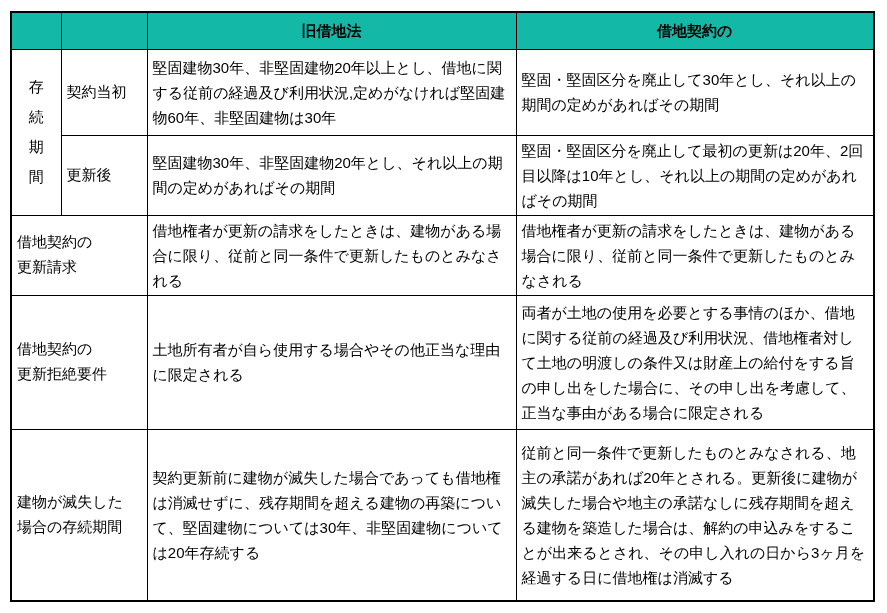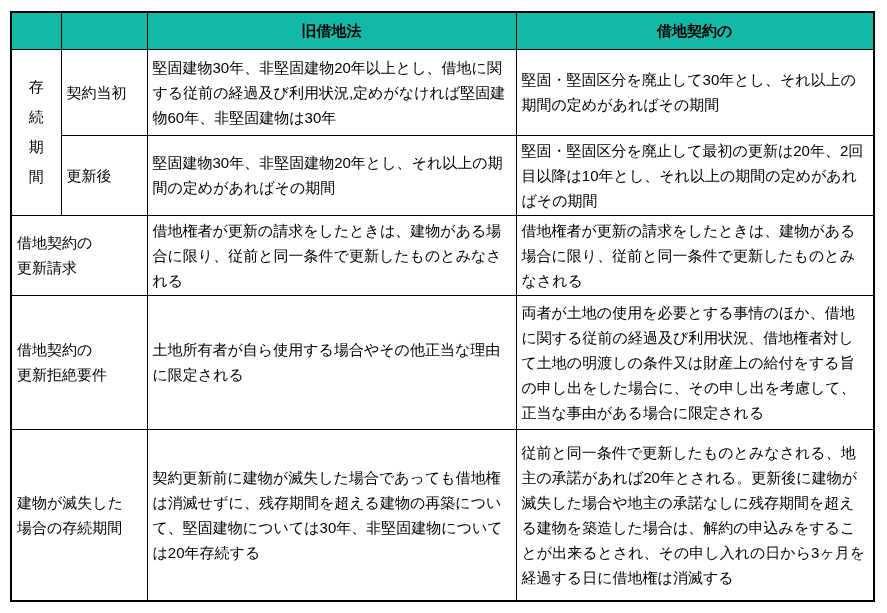--- a/index.html
+++ b/index.html
@@ -40,20 +40,21 @@
   tr.r3  { height: 78px; }
   tr.r4  { height: 134px; }
   tr.r5  { height: 172px; }
   td.hdr {
     background: #14b8a6;
     font-weight: bold;
     text-align: center;
   }
   td.labelcell {
     text-align: left;
+    font-family: Liberation Serif, serif;
   }
   .pre { white-space: pre-line; }
   td.vert { text-align: center; }
   td.vert .vstack {
     display: inline-block;
     width: 1em;
     line-height: 30px;
     word-break: break-all;
     text-align: center;
     white-space: normal;

